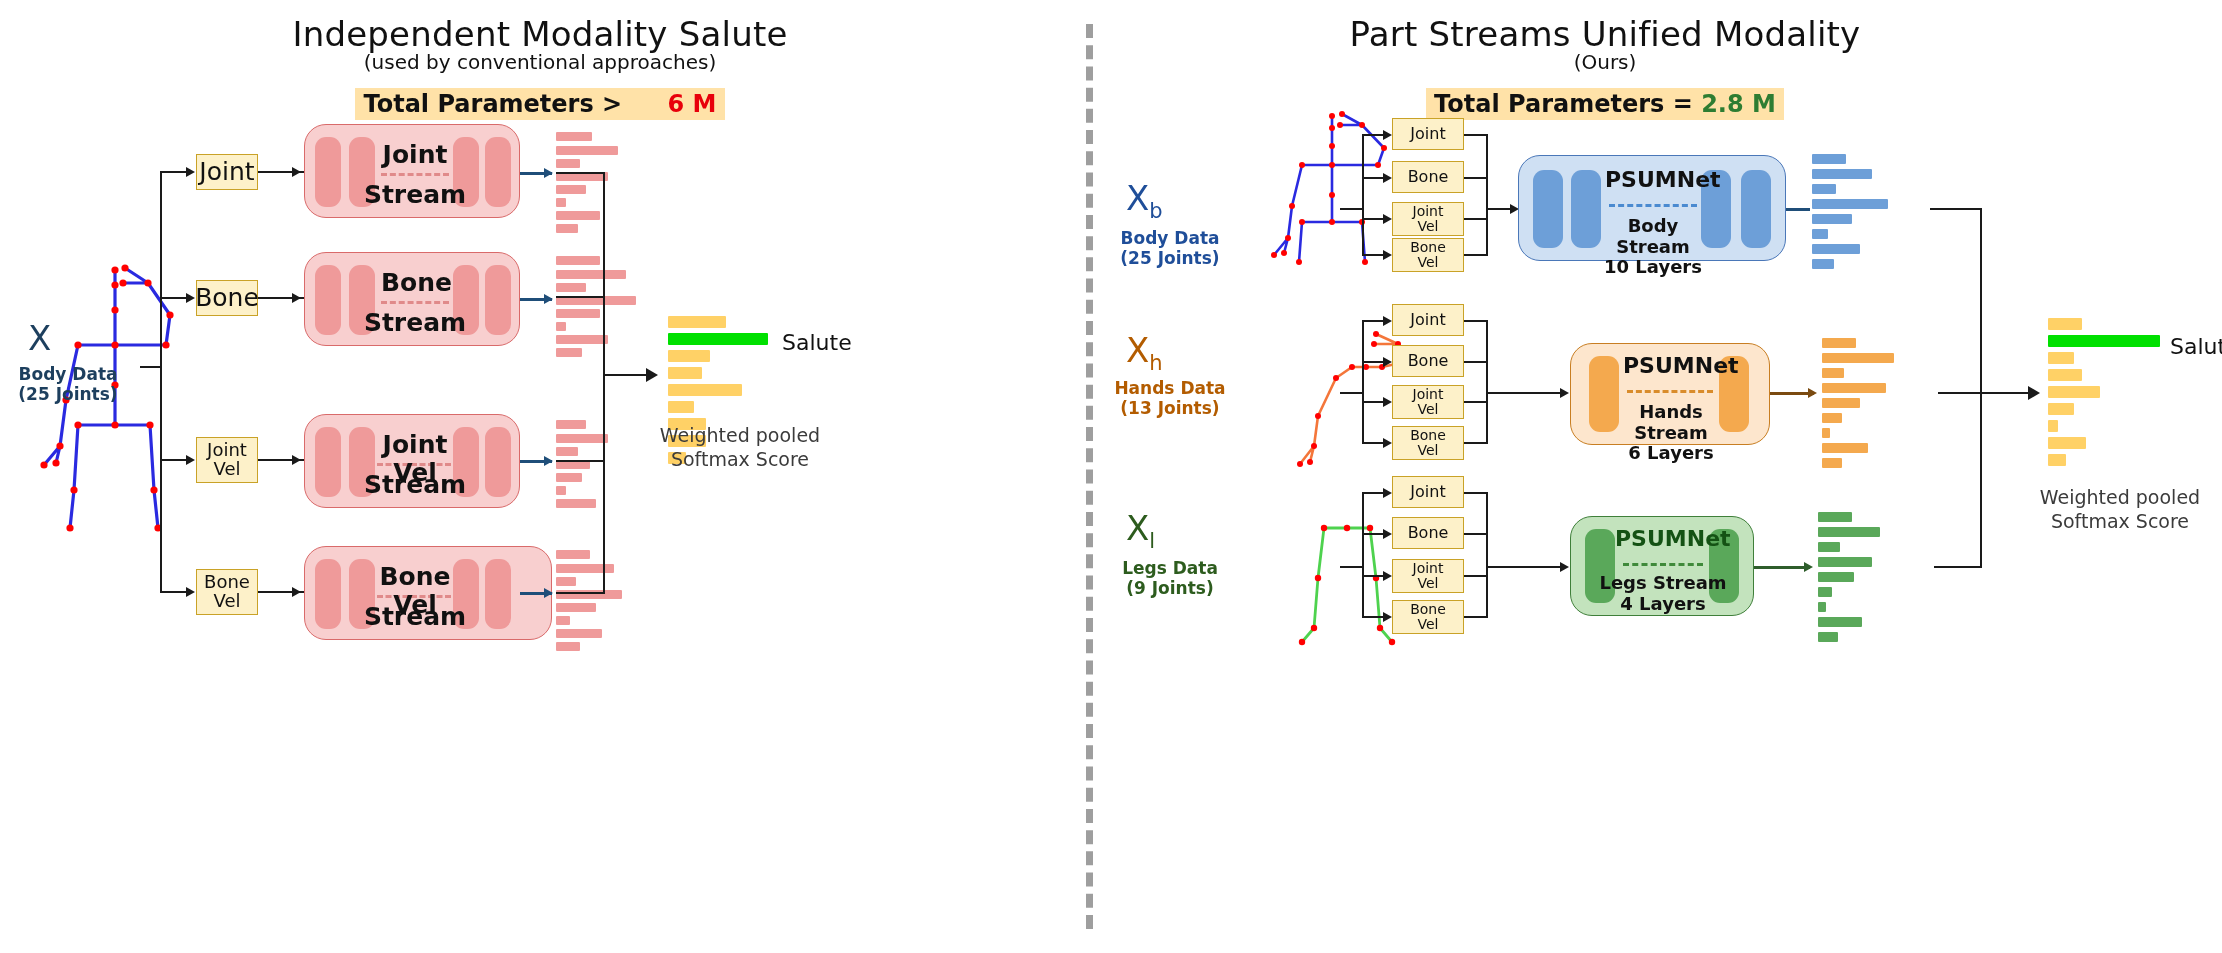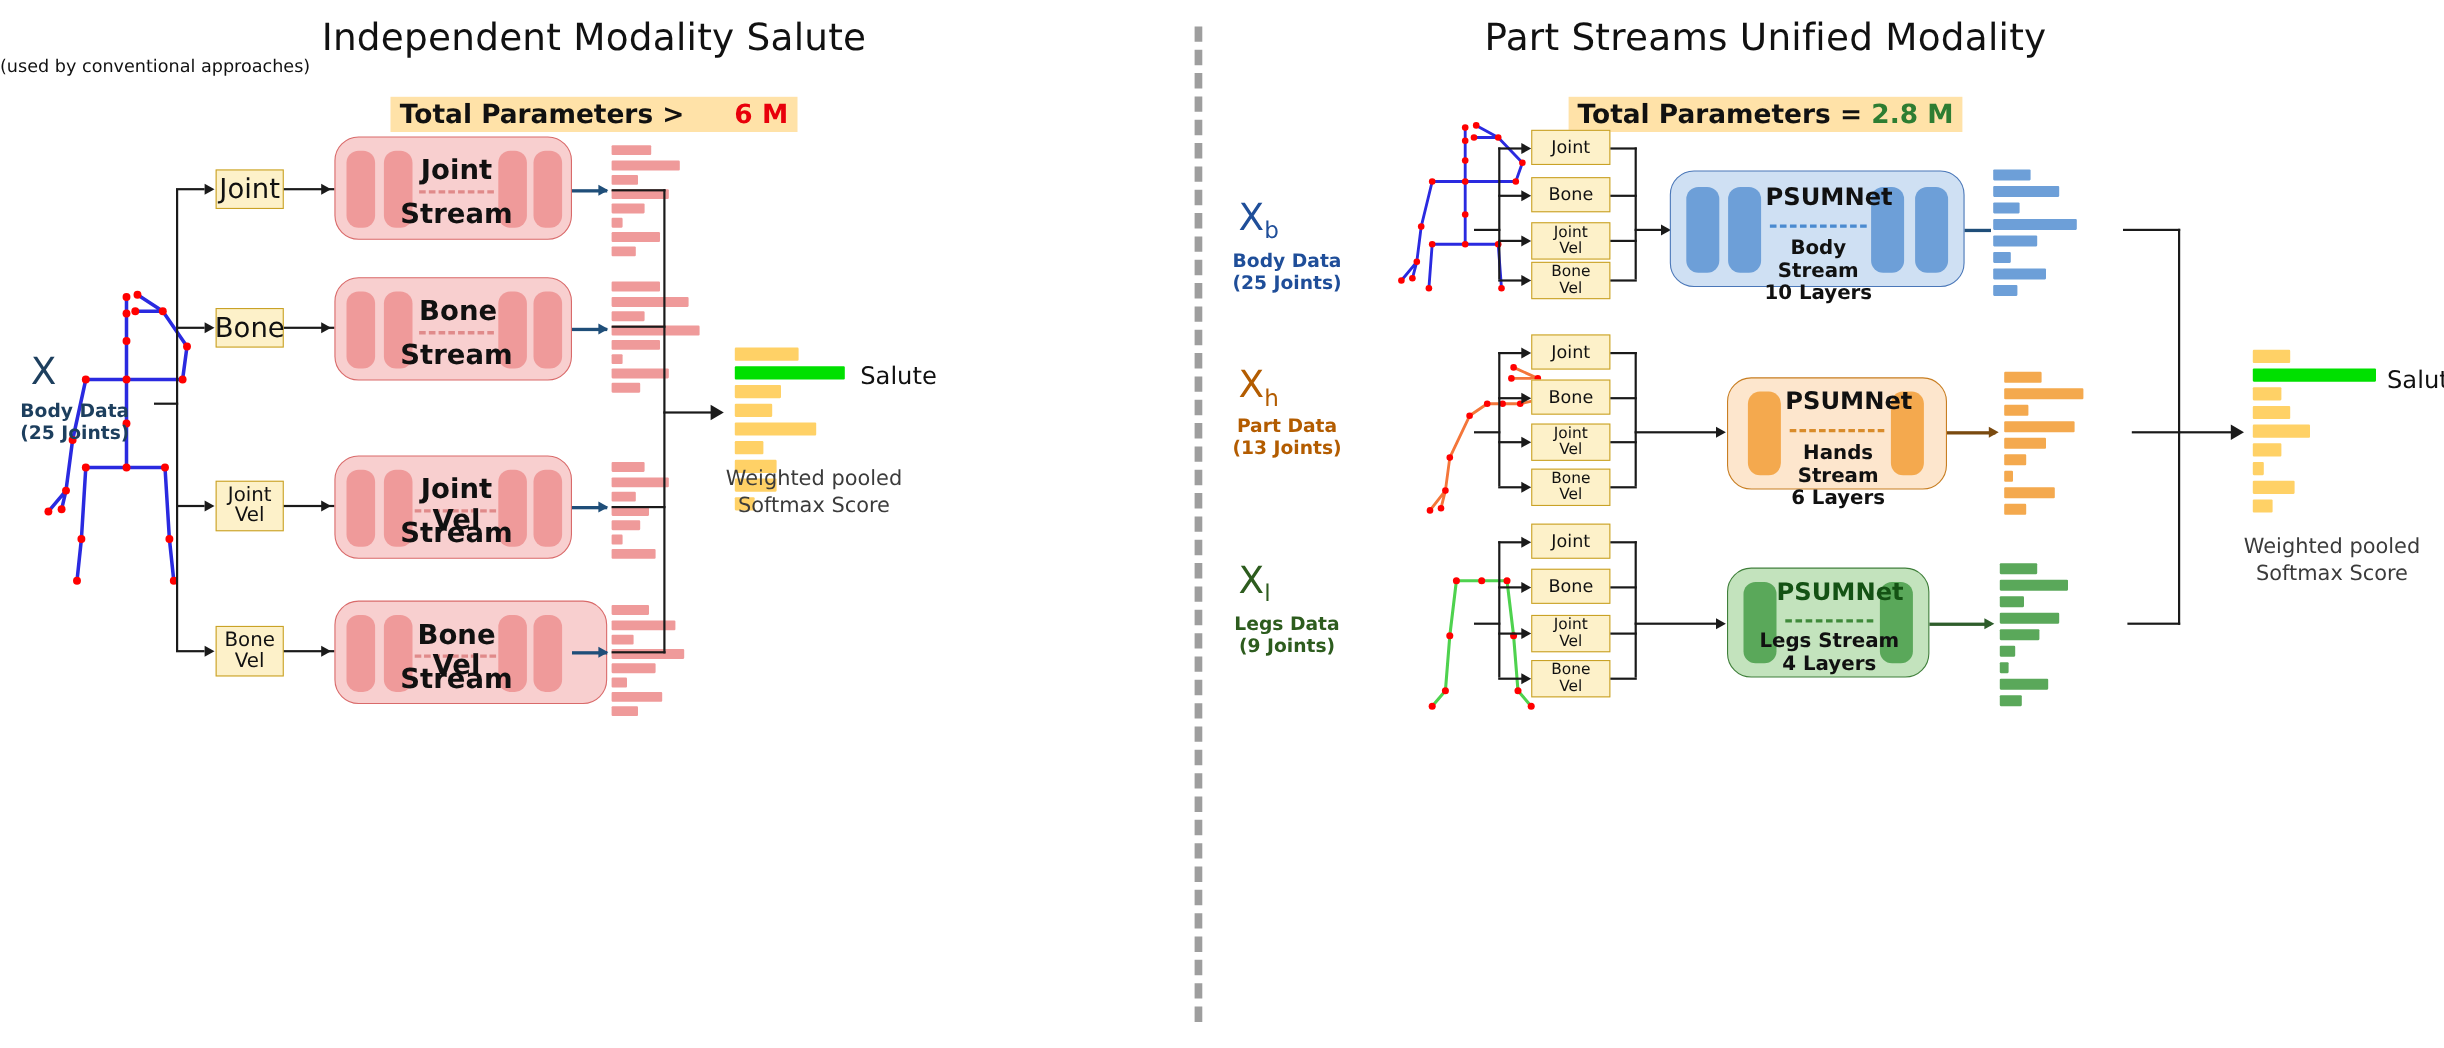--- a/index.html
+++ b/index.html
@@ -1,21 +1,21 @@
 <!DOCTYPE html>
 <html><head>
 <meta charset="utf-8">
 <style>
   html,body{margin:0;padding:0;background:#fff;}
   body{width:2222px;height:953px;position:relative;overflow:hidden;
        font-family:"DejaVu Sans","Liberation Sans",sans-serif;color:#111;}
   .abs{position:absolute;}
   
   .title{font-size:34px;font-weight:400;text-align:center;color:#111;letter-spacing:.2px;}
-  .subtitle{font-size:16px;text-align:left;color:#111;}
+  .subtitle{font-size:20px;text-align:center;color:#111;}
   .paramchip{display:inline-block;background:#ffe2a8;padding:2px 8px;font-size:24px;font-weight:700;white-space:nowrap;}
   .paramchip .val-red{color:#e8000b;margin-left:37px;}
   .paramchip .val-green{color:#2e7d32;}
   
   .vdivider{border-left:7px dashed #9e9e9e;height:905px;}
   
   .modbox{background:#fdf1c9;border:1.6px solid #c9a227;display:flex;align-items:center;
           justify-content:center;text-align:center;line-height:1.05;box-sizing:border-box;}
   .modbox.lg{font-size:25px;}
   .modbox.sm{font-size:18px;}
@@ -259,20 +259,21 @@
     <div>Weighted pooled</div>
     <div>Softmax Score</div>
   </div>
 </div>
 
 <div class="abs vdivider" style="left:1086px;top:24px;"></div>
 
 <div class="abs" style="left:1100px;top:0;width:1122px;height:953px;">
 
   <div class="abs title" style="left:0;top:14px;width:1010px;">Part Streams Unified Modality</div>
+  <div class="abs subtitle" style="left:0;top:50px;width:1010px;">(Ours)</div>
 
   <div class="abs" style="left:0;top:88px;width:1010px;text-align:center;">
     <span class="paramchip"><span>Total Parameters =</span>
       <span class="val-green">2.8 M</span></span>
   </div>
 
   <svg class="abs" width="170" height="160" viewBox="0 0 170 160" style="left:152px;top:110px;">
     <g stroke="#2a2ae0" stroke-width="2.6" fill="none">
       <path d="M80 18 L80 55 M80 55 L50 55 M80 55 L126 55 M90 4 L110 15 M88 15 L110 15 M80 6 L80 18
                M110 15 L132 38 M126 55 L132 38
@@ -387,21 +388,21 @@
         <circle cx="66" cy="96" r="3"></circle>
       <circle cx="62" cy="126" r="3"></circle>
         <circle cx="58" cy="142" r="3"></circle>
         <circle cx="48" cy="144" r="3"></circle>
     </g>
   </svg>
   <div class="xlabel" style="left:26px;top:330px;color:#b35c00;">
     <span>X</span><span class="sub-b">h</span>
   </div>
   <div class="xsub" style="left:0;top:378px;width:140px;text-align:center;color:#b35c00;">
-    <div>Part Data</div>
+    <div>Hands Data</div>
     <div>(13 Joints)</div>
   </div>
 
   <div class="vline" style="left:262px;top:320px;height:122px;"></div>
   <div class="hline" style="left:240px;top:392px;width:24px;"></div>
   <div class="hline" style="left:262px;top:320px;width:24px;"></div>
   <div class="arrow small" style="left:283px;top:316px;"></div>
   <div class="modbox xs abs" style="left:292px;top:304px;width:72px;height:32px;">
     <span>Joint</span>
     </div>

